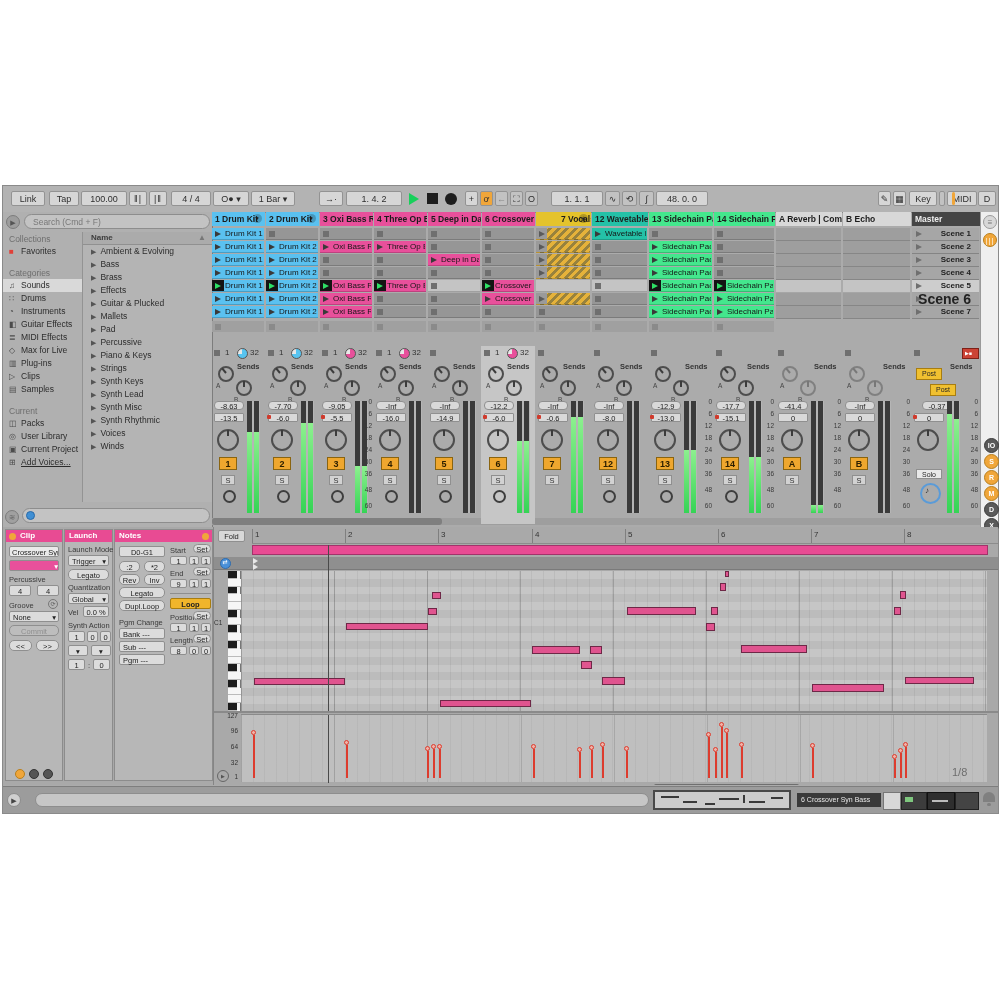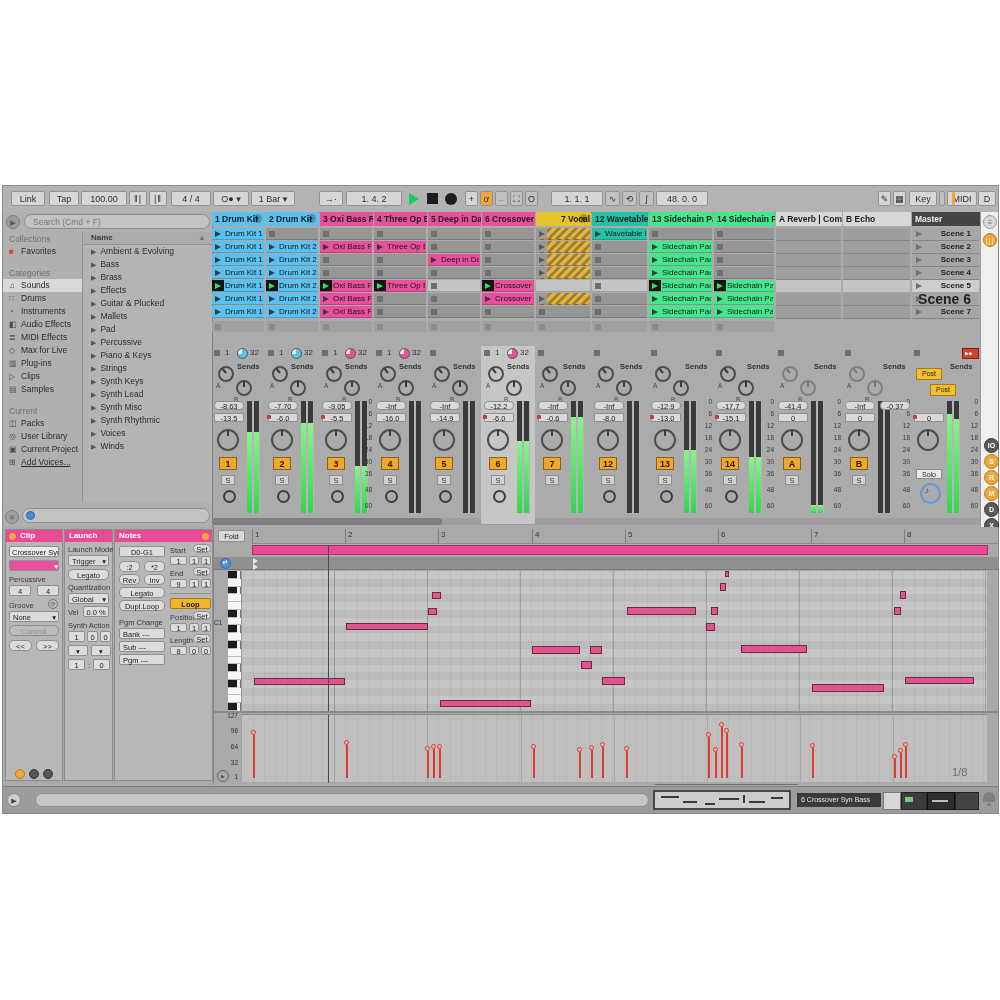--- a/index.html
+++ b/index.html
@@ -111,21 +111,21 @@
     <div class="circle" style="left:3px;top:3px;width:14px;height:14px;background:#9d9d9d;border:1px solid #7c7c7c;color:#555;font-size:7px;text-align:center;line-height:14px;">▶</div>
     <div class="abs" style="left:21px;top:2px;width:186px;height:15px;background:#c3c3c3;border:1px solid #8d8d8d;border-radius:8px;line-height:15px;padding-left:8px;color:#787878;font-size:8.5px;box-sizing:border-box;">Search (Cmd + F)</div>
     <div id="browser-left" class="abs" style="left:0;top:20px;width:79px;bottom:25px;border-right:1px solid #939393;">
         <div class="b-sec">Collections</div>
         <div class="b-item"><span class="ico" style="color: rgb(224, 64, 56);">■</span><span>Favorites</span></div>
         <div style="height: 8px;"></div>
         <div class="b-sec">Categories</div>
         <div class="b-item sel"><span class="ico">♫</span><span>Sounds</span></div>
         <div class="b-item"><span class="ico">∷</span><span>Drums</span></div>
         <div class="b-item"><span class="ico">◔</span><span>Instruments</span></div>
-        <div class="b-item"><span class="ico">◧</span><span>Audio Effects</span></div>
+        <div class="b-item"><span class="ico">◧</span><span>Guitar Effects</span></div>
         <div class="b-item"><span class="ico">≣</span><span>MIDI Effects</span></div>
         <div class="b-item"><span class="ico">◇</span><span>Max for Live</span></div>
         <div class="b-item"><span class="ico">▥</span><span>Plug-ins</span></div>
         <div class="b-item"><span class="ico">▷</span><span>Clips</span></div>
         <div class="b-item"><span class="ico">▤</span><span>Samples</span></div>
         <div style="height: 8px;"></div>
         <div class="b-sec">Current</div>
         <div class="b-item"><span class="ico">◫</span><span>Packs</span></div>
         <div class="b-item"><span class="ico">◎</span><span>User Library</span></div>
         <div class="b-item"><span class="ico">▣</span><span>Current Project</span></div>
@@ -890,21 +890,21 @@
       <div class="scalecol" style="position: absolute; left: 688px; top: 258px;">36</div>
       <div class="scalecol" style="position: absolute; left: 688px; top: 274px;">48</div>
       <div class="scalecol" style="position: absolute; left: 688px; top: 290px;">60</div>
       <div style="position: absolute; left: 702px; top: 138px; width: 6px; height: 6px; background: rgb(111, 111, 111);"></div>
       <div style="position: absolute; left: 750px; top: 136px; width: 15px; height: 9px; background: rgb(203, 67, 53); border: 1px solid rgb(126, 32, 23);">
         <span style="color:#fff;font-size:5px;position:absolute;left:2px;top:1px;">▶■</span>
       </div>
       <div style="position: absolute; left: 738px; top: 150px; font-size: 7.5px; font-weight: bold; color: rgb(51, 51, 51);">Sends</div>
       <div style="position: absolute; left: 704px; top: 156px; width: 24px; height: 10px; background: rgb(240, 192, 48); border: 1px solid rgb(168, 125, 16); font-size: 7px; text-align: center; line-height: 10px;">Post</div>
       <div style="position: absolute; left: 718px; top: 172px; width: 24px; height: 10px; background: rgb(240, 192, 48); border: 1px solid rgb(168, 125, 16); font-size: 7px; text-align: center; line-height: 10px;">Post</div>
-      <div class="vbox" style="position: absolute; left: 668px; top: 189px; width: 30px;">-0.37</div>
+      <div class="vbox" style="position: absolute; left: 710px; top: 189px; width: 30px;">-0.37</div>
       <div class="vbox sq" style="position: absolute; left: 702px; top: 201px; width: 30px;">0</div>
       <div class="reddot" style="position: absolute; left: 701px; top: 203px;"></div>
       <div class="knob" style="position: absolute; left: 705px; top: 217px; width: 22px; height: 22px;">
         <div class="tick"></div>
       </div>
       <div style="position: absolute; left: 704px; top: 257px; width: 26px; height: 10px; background: rgb(233, 233, 233); border: 1px solid rgb(143, 143, 143); font-size: 7px; text-align: center; line-height: 10px; box-sizing: border-box;">Solo</div>
       <div style="position: absolute; left: 708px; top: 271px; width: 17px; height: 17px; border: 2.5px solid rgb(90, 155, 216); border-radius: 50%;">
         <span style="position:absolute;left:3px;top:1px;font-size:8px;color:#333;">♪</span>
       </div>
       <div class="meter" style="position: absolute; left: 735px; top: 189px; height: 112px;">

